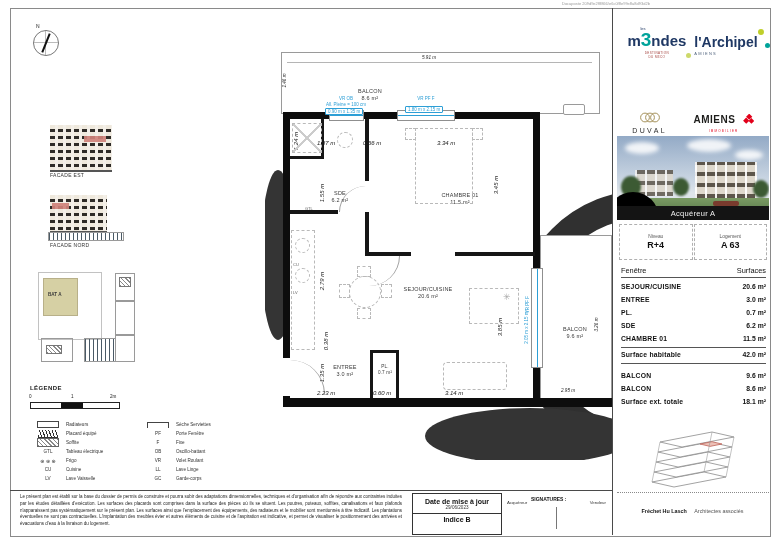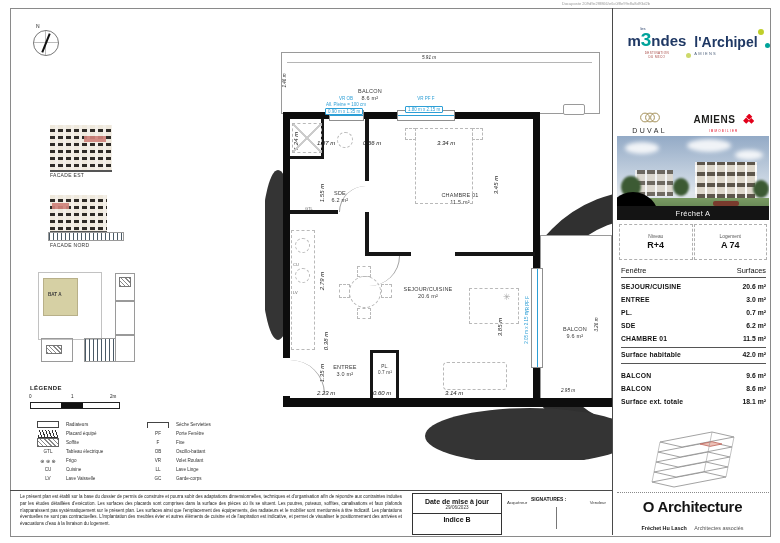--- a/index.html
+++ b/index.html
@@ -377,32 +377,32 @@
     <div class="cloud" style="left:118px;top:14px;width:28px;height:10px;"></div>
     <div class="bldg" style="left:78px;top:26px;width:62px;height:36px;"></div>
     <div class="bldg" style="left:18px;top:34px;width:38px;height:26px;opacity:.85;"></div>
     <div class="tree" style="left:4px;top:40px;width:20px;height:22px;"></div>
     <div class="tree" style="left:56px;top:42px;width:16px;height:18px;"></div>
     <div class="tree" style="left:136px;top:44px;width:16px;height:18px;"></div>
     <div class="ground" style="height:22px;"></div>
     <div class="abs" style="left:96px;bottom:14px;width:26px;height:5px;background:#7a3b2e;border-radius:2px;filter:blur(.5px);"></div>
     <div class="abs" style="left:-10px;bottom:-24px;width:52px;height:52px;background:#000;border-radius:50%;"></div>
     <div class="capbar">
-      <span>Fréchet A</span>
+      <span>Acquéreur A</span>
     </div>
   </div>
 
   <div class="abs" style="left:619px;top:224px;width:148px;height:36px;display:flex;gap:1px;">
     <div class="dashbox" style="flex:1;">
       <span class="uhead">Niveau</span>
       <span class="uval">R+4</span>
       </div>
     <div class="dashbox" style="flex:1;">
       <span class="uhead">Logement</span>
-      <span class="uval">A 74</span>
+      <span class="uval">A 63</span>
       </div>
   </div>
 
   <div class="abs" style="left:621px;top:266px;width:145px;height:150px;">
     <div class="srow" style="top:0;">
       <span style="font-size:7.4px;color:#111;">Fenêtre</span>
       <span style="font-size:7.4px;color:#111;">Surfaces</span>
       </div>
     <div class="rowline" style="top:11px;left:0;right:0;background:#555;"></div>
     <div class="srow" style="top:17px;">
@@ -458,21 +458,20 @@
       <g stroke="#9a9a9a" stroke-width="0.6">
         <line x1="18" y1="22" x2="10" y2="62"></line>
           <line x1="70" y1="12" x2="62" y2="52"></line>
           <line x1="92" y1="17" x2="84" y2="57"></line>
       </g>
     </svg>
   </div>
 
   <div class="abs dotline" style="left:617px;top:492px;width:152px;height:0;"></div>
   <div class="abs" style="left:615px;top:498px;width:155px;text-align:center;">
-    <div style="font-size:15px;font-weight:700;color:#141414;letter-spacing:-.3px;">O Architecture</div>
     <div style="margin-top:1px;">
       <span style="font-size:5.4px;font-weight:700;color:#141414;">Fréchet Hu Lasch</span>
       <span style="font-size:5.4px;color:#555;margin-left:3px;">Architectes associés</span>
     </div>
   </div>
 
   <div class="abs" style="left:20px;top:494px;width:382px;font-size:4.5px;line-height:1.5;color:#222;text-align:justify;">Le présent plan est établi sur la base du dossier de permis de construire et pourra subir des adaptations dimensionnelles, techniques et d'organisation afin de répondre aux contraintes induites par les études détaillées d'exécution. Les surfaces des placards sont comprises dans la surface des pièces où ils se situent. Les poutres, poteaux, soffites, canalisations et faux plafonds n'apparaissent pas systématiquement sur le présent plan. Les surfaces ainsi que l'emplacement des équipements, des radiateurs et le mobilier sont mentionnés à titre indicatif. Les plantations éventuelles ne sont pas contractuelles. L'implantation des meubles évier et autres éléments de cuisine et de l'aspiration est indicative, et permet de visualiser le positionnement des arrivées et évacuations d'eau à la livraison du logement.</div>
 
   <div class="abs" style="left:412px;top:493px;width:88px;height:40px;border:1px solid #333;text-align:center;">
     <div style="margin-top:4px;font-size:7px;font-weight:700;color:#111;">Date de mise à jour</div>

